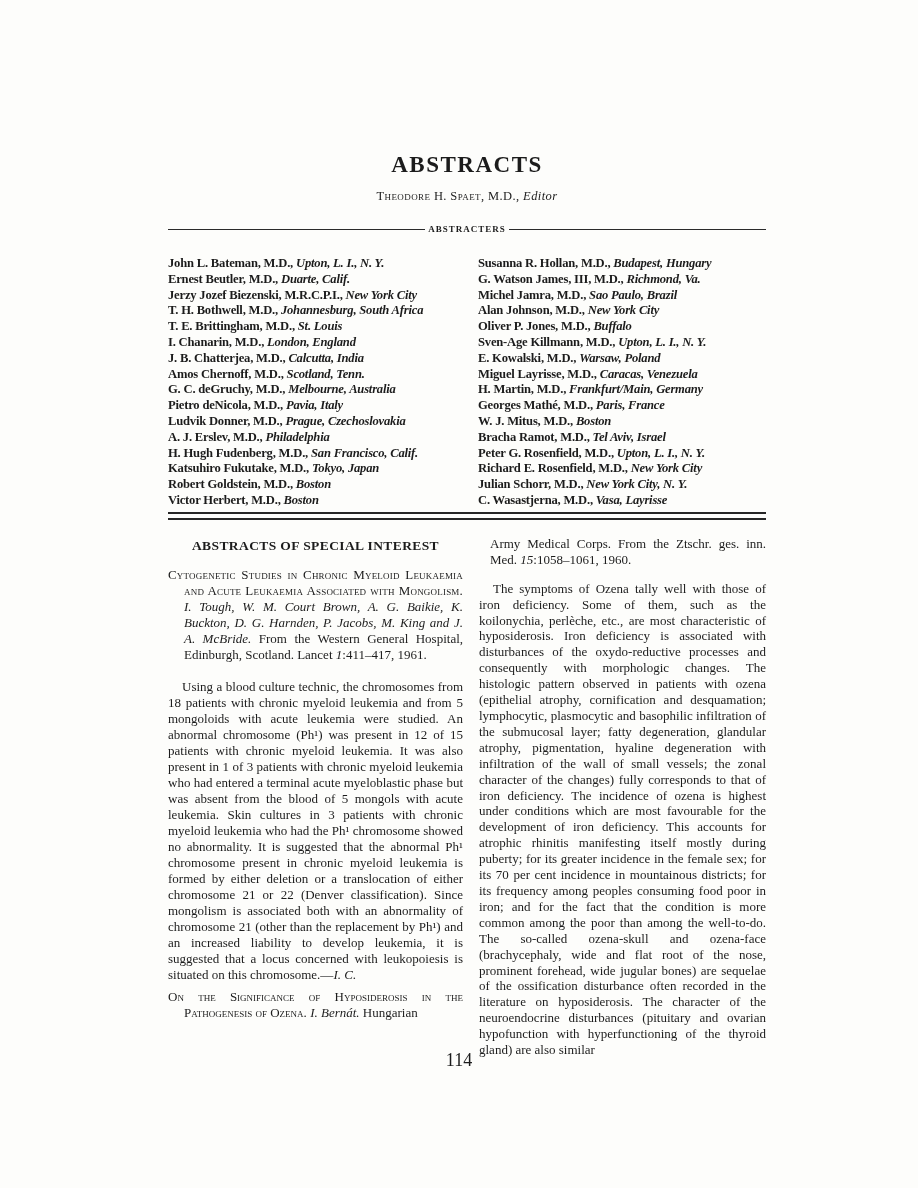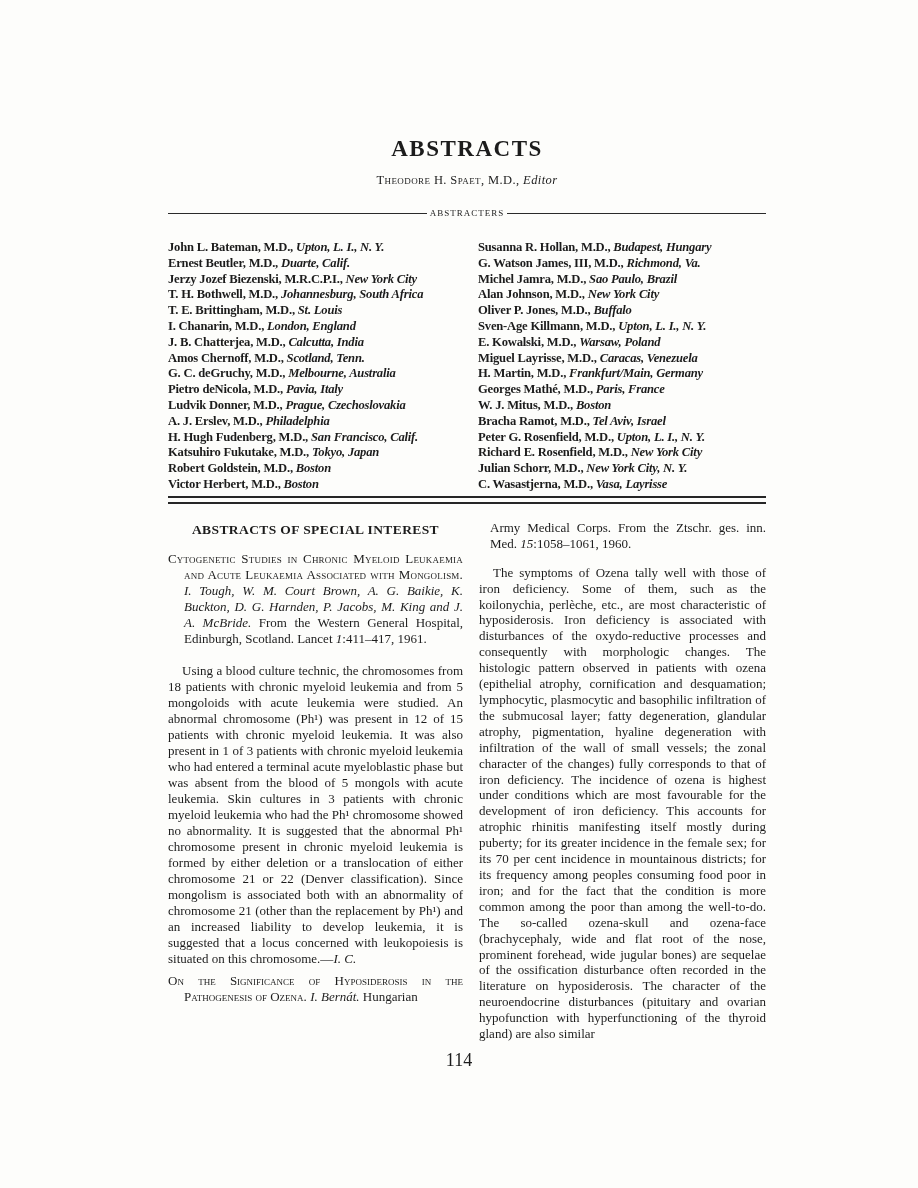--- a/index.html
+++ b/index.html
@@ -1,28 +1,28 @@
 <!DOCTYPE html>
 <html><head>
 <meta charset="utf-8">
 <style>
   html,body{margin:0;padding:0;background:#ffffff;}
   .page{
     position:relative;width:918px;height:1188px;background:#fdfdfb;color:#1c1c1c;
     font-family:"Liberation Serif","DejaVu Serif",serif;
     box-sizing:border-box;padding:136px 152px 0 168px;overflow:hidden;
   }
-  .content{width:598px;}
+  .content{width:598px;margin-top:16px;}
   .title{font-size:23px;font-weight:bold;text-align:center;letter-spacing:1.5px;margin:0;}
   .editor{text-align:center;font-size:12.5px;margin-top:11px;letter-spacing:0.4px;}
   .sc{font-variant:small-caps;}
   .it{font-style:italic;}
   .rule-line{display:flex;align-items:center;margin-top:21px;}
   .rule-line .ln{flex:1;border-top:1.4px solid #2a2a2a;}
-  .rule-line .lbl{font-size:9px;font-weight:normal;letter-spacing:1px;padding:0 3px;line-height:9px;}
+  .rule-line .lbl{font-size:9px;font-weight:bold;letter-spacing:1px;padding:0 3px;line-height:9px;}
   .names{display:flex;justify-content:space-between;margin-top:22px;font-size:12.6px;font-weight:bold;letter-spacing:-0.2px;}
   .names ul{list-style:none;margin:0;padding:0;}
   .names .col-left{width:298px;}
   .names .col-right{width:288px;font-family:Liberation Serif, serif;}
   .names li{line-height:15.8px;white-space:nowrap;}
   .names .pl{font-style:italic;}
   .double-rule{margin-top:3px;height:4px;border-top:2px solid #262626;border-bottom:2px solid #262626;}
   .cols{display:flex;justify-content:space-between;margin-top:16px;}
   .col-l{width:295px;}
   .col-r{width:287px;}

